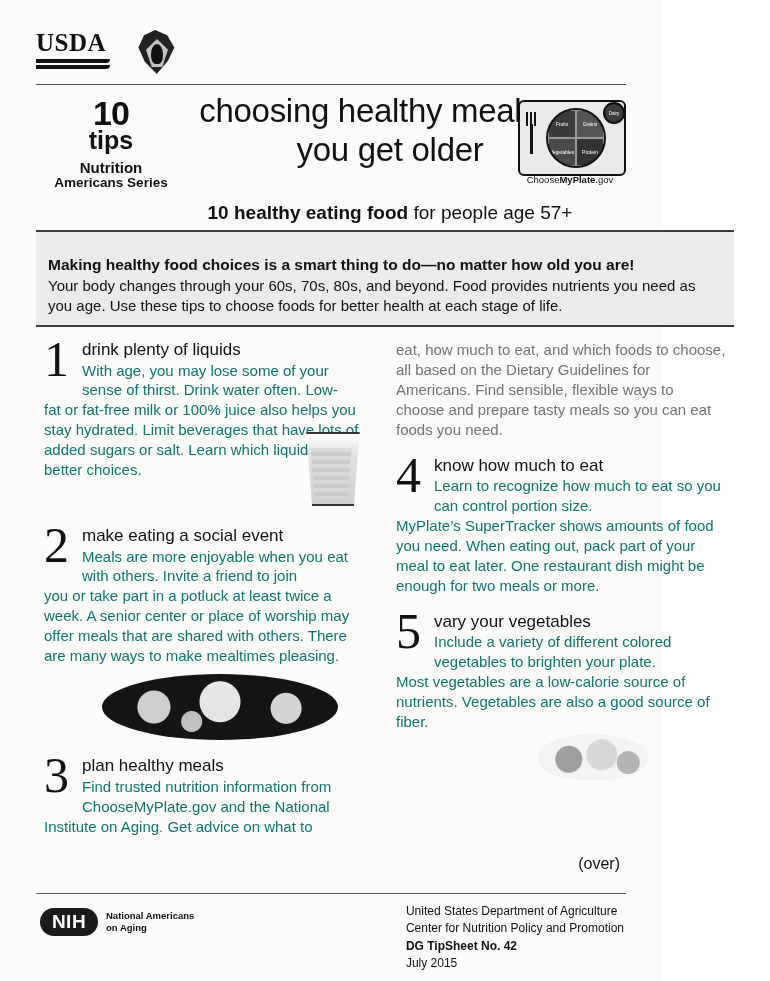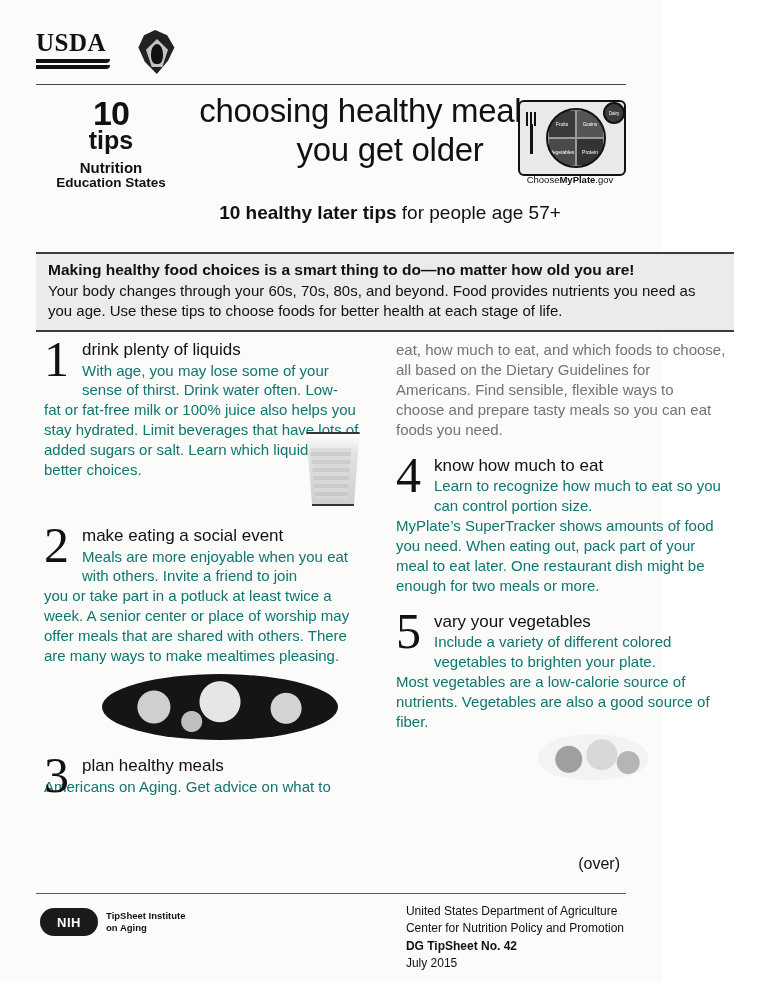--- a/index.html
+++ b/index.html
@@ -222,27 +222,27 @@
     font-size: 9.5px;
     font-weight: bold;
     color: #111;
   }
   .myplate .cmp .light { font-weight: normal; }
 
   
   .callout {
     position: absolute;
     left: 36px;
-    top: 252px;
+    top: 230px;
     width: 698px;
     box-sizing: border-box;
     border-top: 2px solid #3b3b3b;
     border-bottom: 2px solid #3b3b3b;
     background: #ebebeb;
-    padding: 7px 12px 10px 12px;
+    padding: 24px 12px 10px 12px;
   }
   .callout .lead {
     font-size: 15.5px;
     font-weight: bold;
     margin-bottom: 2px;
   }
   .callout .body {
     font-size: 15px;
     line-height: 1.30;
   }
@@ -367,21 +367,21 @@
     display: flex;
     align-items: center;
     gap: 8px;
   }
   .nih-logo .badge {
     width: 58px;
     height: 28px;
     border-radius: 14px;
     background: #1b1b1b;
     color: #fff;
-    font-size: 13px;
+    font-size: 19px;
     font-weight: bold;
     display: flex;
     align-items: center;
     justify-content: center;
     letter-spacing: 0.5px;
   }
   .nih-logo .words {
     font-size: 9.5px;
     line-height: 1.25;
     font-weight: bold;
@@ -417,28 +417,28 @@
       <span class="cut2"></span>
     </div>
   </div>
 
   <div class="title-rule-top"></div>
 
   <div class="tips-badge">
     <span class="num">10</span>
     <span class="tips">tips</span>
     <span class="nutrition">Nutrition</span>
-    <span class="series">Education States</span>
+    <span class="series">Americans Series</span>
   </div>
 
   <div class="main-title">choosing healthy meals as you get older</div>
 
   <div class="subtitle">
     <b>10</b>
-    <b>healthy later tips</b><span> for people age 57+</span>
+    <b>healthy eating food</b><span> for people age 57+</span>
   </div>
 
   <div class="myplate">
     <div class="frame"></div>
     <div class="fork">
       <span class="t1"></span>
         <span class="t2"></span>
         <span class="t3"></span>
         <span class="stem"></span>
     </div>
@@ -479,21 +479,22 @@
         <span class="indent-first">Meals are more enjoyable when you eat with others. Invite a friend to join</span>
         <span>you or take part in a potluck at least twice a week. A senior center or place of worship may offer meals that are shared with others. There are many ways to make mealtimes pleasing.</span>
       </div>
       <div class="meal-photo"></div>
     </div>
 
     <div class="tip">
       <div class="bignum">3</div>
       <div class="tip-title">plan healthy meals</div>
       <div class="tip-body">
-        <span>Americans on Aging. Get advice on what to</span>
+        <span class="indent-first">Find trusted nutrition information from ChooseMyPlate.gov and the National</span>
+        <span>Institute on Aging. Get advice on what to</span>
       </div>
     </div>
 
   </div>
 
   <div class="col-right">
 
     <p class="cont-text">eat, how much to eat, and which foods to choose, all based on the Dietary Guidelines for Americans. Find sensible, flexible ways to choose and prepare tasty meals so you can eat foods you need.</p>
 
     <div class="tip">
@@ -517,21 +518,21 @@
 
   </div>
 
   <div class="over-label">(over)</div>
 
   <div class="footer-rule"></div>
 
   <div class="nih-logo">
     <div class="badge">NIH</div>
     <div class="words">
-      <div>TipSheet Institute</div>
+      <div>National Americans</div>
       <div>on Aging</div>
     </div>
   </div>
 
   <div class="footer-right">
     <div>United States Department of Agriculture</div>
     <div>Center for Nutrition Policy and Promotion</div>
     <div class="b">DG TipSheet No. 42</div>
     <div>July 2015</div>
   </div>

